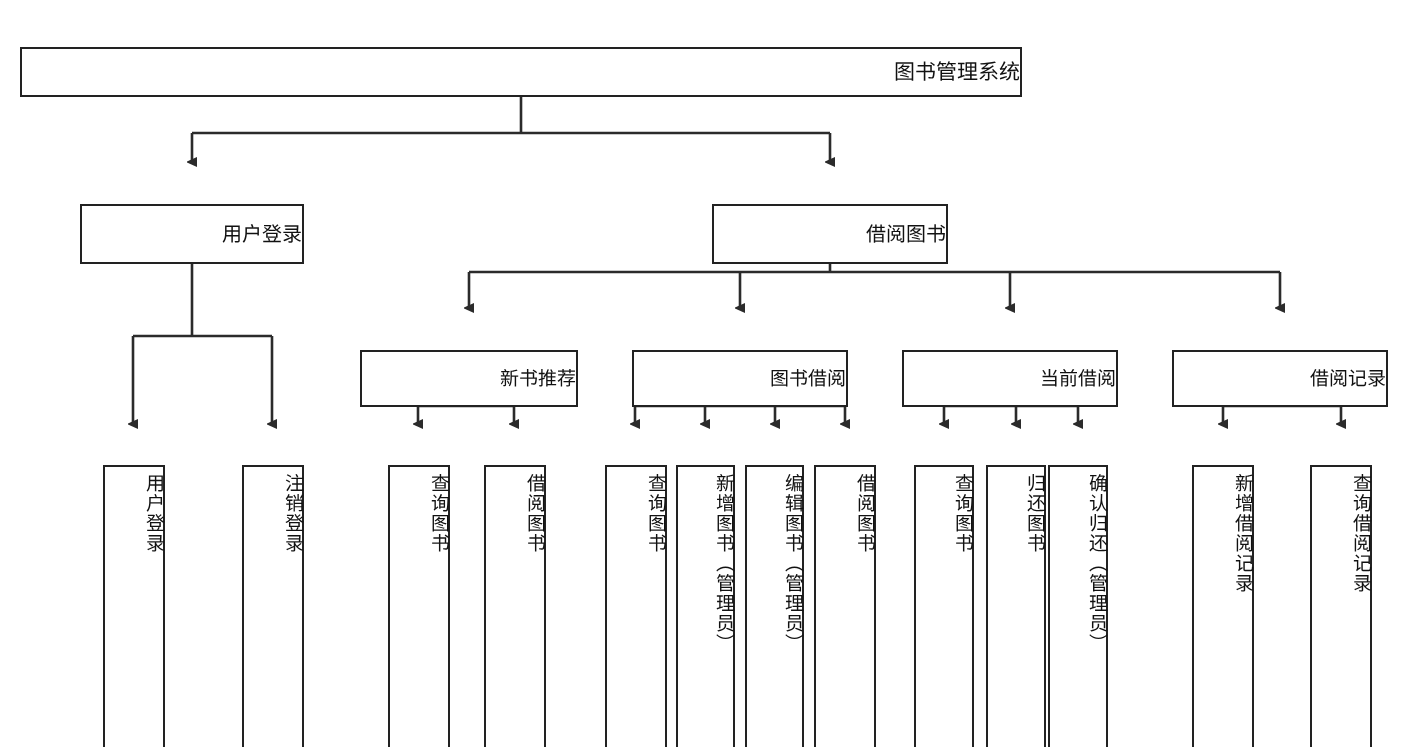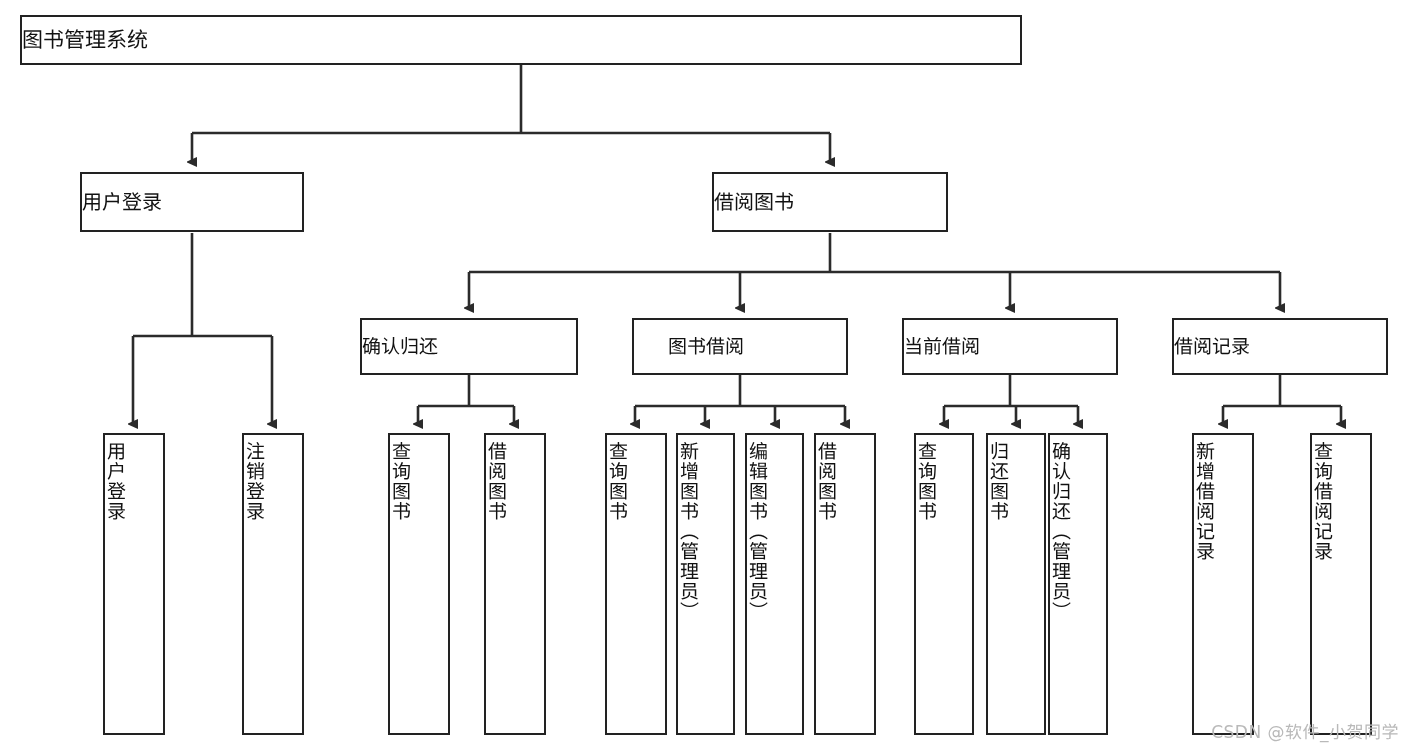--- a/index.html
+++ b/index.html
@@ -25,22 +25,23 @@
     width: 1405px;
     height: 747px;
   }
   .node-box {
     position: absolute;
     box-sizing: border-box;
     background: #ffffff;
     border: 2px solid #222222;
     display: flex;
     align-items: center;
-    justify-content: flex-start;
+    justify-content: flex-end;
     color: #111111;
+    margin-top: 32px;
   }
   .node-box.root-node {
     font-size: 21px;
   }
   .node-box.level2-node {
     font-size: 20px;
   }
   .node-box.level3-node {
     font-size: 19px;
   }
@@ -131,21 +132,21 @@
   </div>
 
   <div class="node-box level2-node" style="left:80px; top:172px; width:224px; height:60px;">
     <span class="node-label">用户登录</span>
   </div>
   <div class="node-box level2-node" style="left:712px; top:172px; width:236px; height:60px;">
     <span class="node-label">借阅图书</span>
   </div>
 
   <div class="node-box level3-node" style="left:360px; top:318px; width:218px; height:57px;">
-    <span class="node-label">确认归还</span>
+    <span class="node-label">新书推荐</span>
   </div>
   <div class="node-box level3-node" style="left:632px; top:318px; width:216px; height:57px;padding-left:34px;">
     <span class="node-label">图书借阅</span>
   </div>
   <div class="node-box level3-node" style="left:902px; top:318px; width:216px; height:57px;">
     <span class="node-label">当前借阅</span>
   </div>
   <div class="node-box level3-node" style="left:1172px; top:318px; width:216px; height:57px;">
     <span class="node-label">借阅记录</span>
   </div>
@@ -187,15 +188,14 @@
     <span class="node-label vertical">确认归还（管理员）</span>
   </div>
 
   <div class="node-box leaf-node" style="left:1192px; top:433px; width:62px; height:302px;">
     <span class="node-label vertical">新增借阅记录</span>
   </div>
   <div class="node-box leaf-node" style="left:1310px; top:433px; width:62px; height:302px;">
     <span class="node-label vertical">查询借阅记录</span>
   </div>
 
-  <div id="watermark">CSDN @软件_小贺同学</div>
 
 </div>
 
 </body></html>

